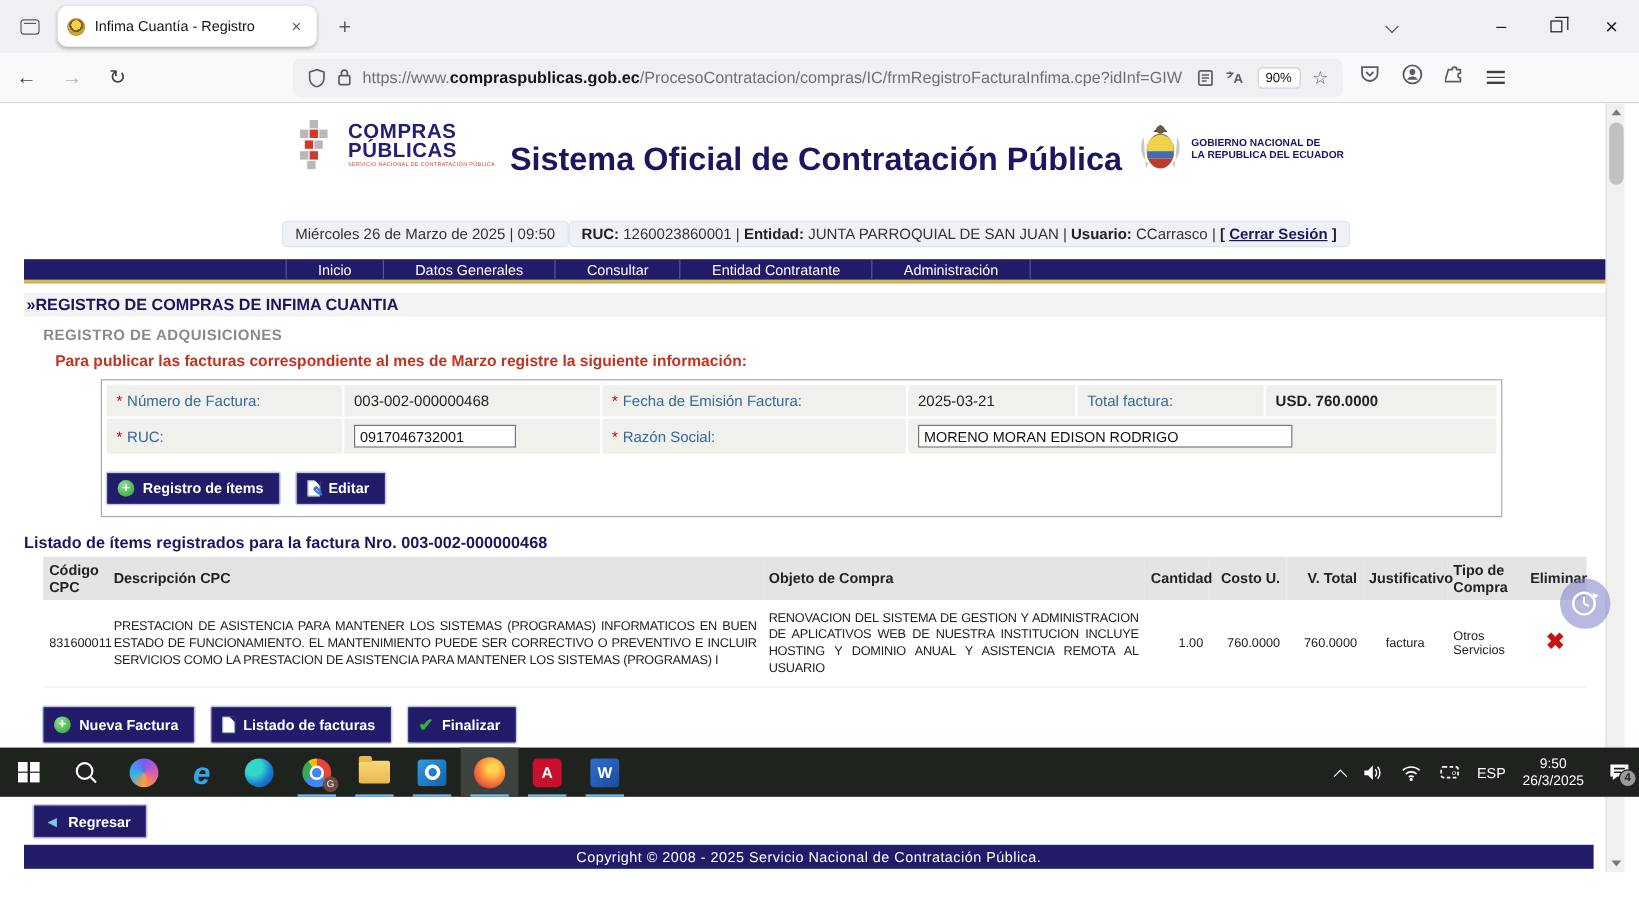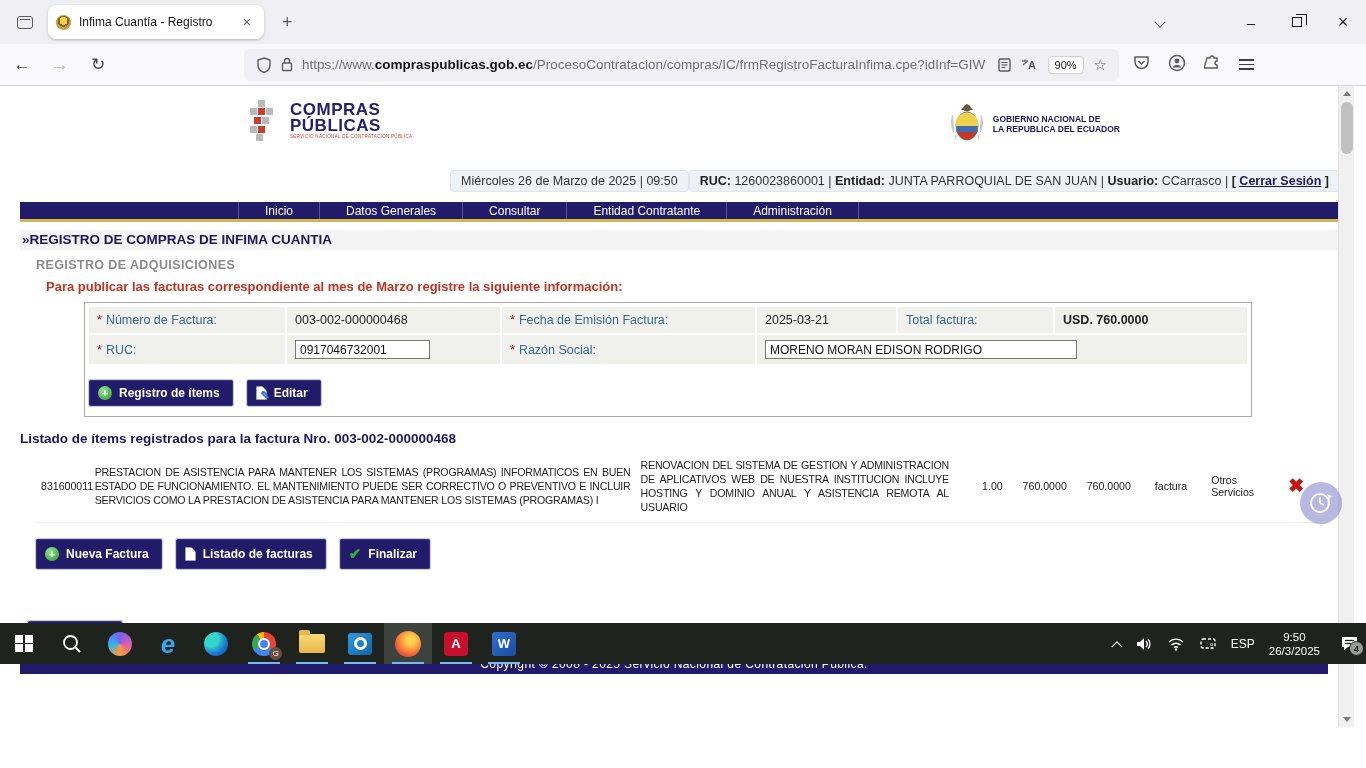--- a/index.html
+++ b/index.html
@@ -59,21 +59,21 @@
   .mosaic { width:34px; height:40px; position:relative; margin-right:6px; }
   .mosaic i { position:absolute; width:7px; height:7px; background:#b9b9b9; }
   .mosaic i.r { background:#d03a2b; }
   .logo-text { color:#232074; font-weight:700; font-size:17px; line-height:16px; letter-spacing:.5px; }
   .logo-tag { font-size:4.5px; color:#d03a2b; letter-spacing:.3px; }
   .site-title { position:absolute; left:0; right:0; top:32px; text-align:center;
     font-size:27px; font-weight:700; color:#1c1660; }
   .gov-wrap { position:absolute; right:220px; top:16px; display:flex; align-items:center; }
   .gov-text { font-size:8.5px; font-weight:700; color:#1c1660; line-height:10px; margin-left:6px; }
 
-  .infobar { display:flex; justify-content:flex-end; margin-top:4px; }
+  .infobar { display:flex; justify-content:center; margin-top:18px; }
   .infobox { background:#eef1f6; border:1px solid #e0e4ec; border-radius:4px; font-size:12.5px;
     color:#333; padding:3px 10px; }
   .infobox b { color:#222; }
   .logout { color:#1c1660; font-weight:700; text-decoration:underline; }
 
   .mainnav { margin-top:10px; background:#221b6a; height:20px; display:flex; align-items:center;
     border-bottom:3px solid #d2b84a; padding-left:218px; }
   .mainnav .navitem { color:#fff; font-size:12px; padding:0 26px; height:100%; display:flex;
     align-items:center; border-left:1px solid #5a54a0; white-space:nowrap; }
   .mainnav .navitem:last-child { border-right:1px solid #5a54a0; }
@@ -281,20 +281,21 @@
               <i style="left:12px;top:17px;"></i>
             <i style="left:0;top:26px;"></i>
               <i class="r" style="left:8px;top:26px;"></i>
               <i style="left:6px;top:34px;"></i>
           </span>
           <span>
             <div class="logo-text"><span>COMPRAS</span><br><span>PÚBLICAS</span></div>
             <div class="logo-tag">SERVICIO NACIONAL DE CONTRATACIÓN PÚBLICA</div>
           </span>
         </div>
+        <div class="site-title">Sistema Oficial de Contratación Pública</div>
         <div class="gov-wrap">
           <svg width="40" height="44" viewBox="0 0 40 44">
             <path d="M20 2 L26 8 L14 8 Z" fill="#4a4a4a"></path>
             <circle cx="20" cy="6" r="3.5" fill="#6e5a3a"></circle>
             <path d="M6 12 C2 20 4 30 10 34 L8 38 Z" fill="#c9c9c9"></path>
             <path d="M34 12 C38 20 36 30 30 34 L32 38 Z" fill="#c9c9c9"></path>
             <ellipse cx="20" cy="24" rx="11" ry="14" fill="#e8e2cf" stroke="#8a7a4a"></ellipse>
             <path d="M9 20 A11 9 0 0 1 31 20 L31 24 L9 24 Z" fill="#efd24a"></path>
             <rect x="9.5" y="24" width="21" height="6" fill="#3d6db5"></rect>
             <path d="M10 30 h20 c-2 5 -6 8 -10 8 c-4 0 -8 -3 -10 -8 Z" fill="#c0392b"></path>
@@ -388,20 +389,31 @@
             <col style="width:528px;">
             <col style="width:308px;">
           <col style="width:52px;">
             <col style="width:62px;">
             <col style="width:62px;">
           <col style="width:68px;">
             <col style="width:62px;">
             <col style="width:50px;">
         </colgroup>
         <tbody>
+            <tr>
+          <th>Código CPC</th>
+          <th>Descripción CPC</th>
+          <th>Objeto de Compra</th>
+          <th class="c-right">Cantidad</th>
+          <th class="c-right">Costo U.</th>
+          <th class="c-right">V. Total</th>
+          <th>Justificativo</th>
+          <th>Tipo de Compra</th>
+          <th>Eliminar</th>
+        </tr>
         <tr>
           <td>831600011</td>
           <td class="desc-cell">PRESTACION DE ASISTENCIA PARA MANTENER LOS SISTEMAS (PROGRAMAS) INFORMATICOS EN BUEN ESTADO DE FUNCIONAMIENTO. EL MANTENIMIENTO PUEDE SER CORRECTIVO O PREVENTIVO E INCLUIR SERVICIOS COMO LA PRESTACION DE ASISTENCIA PARA MANTENER LOS SISTEMAS (PROGRAMAS) I</td>
           <td class="obj-cell">RENOVACION DEL SISTEMA DE GESTION Y ADMINISTRACION DE APLICATIVOS WEB DE NUESTRA INSTITUCION INCLUYE HOSTING Y DOMINIO ANUAL Y ASISTENCIA REMOTA AL USUARIO</td>
           <td class="c-right">1.00</td>
           <td class="c-right">760.0000</td>
           <td class="c-right">760.0000</td>
           <td class="c-center">factura</td>
           <td>Otros Servicios</td>
           <td class="c-center">

